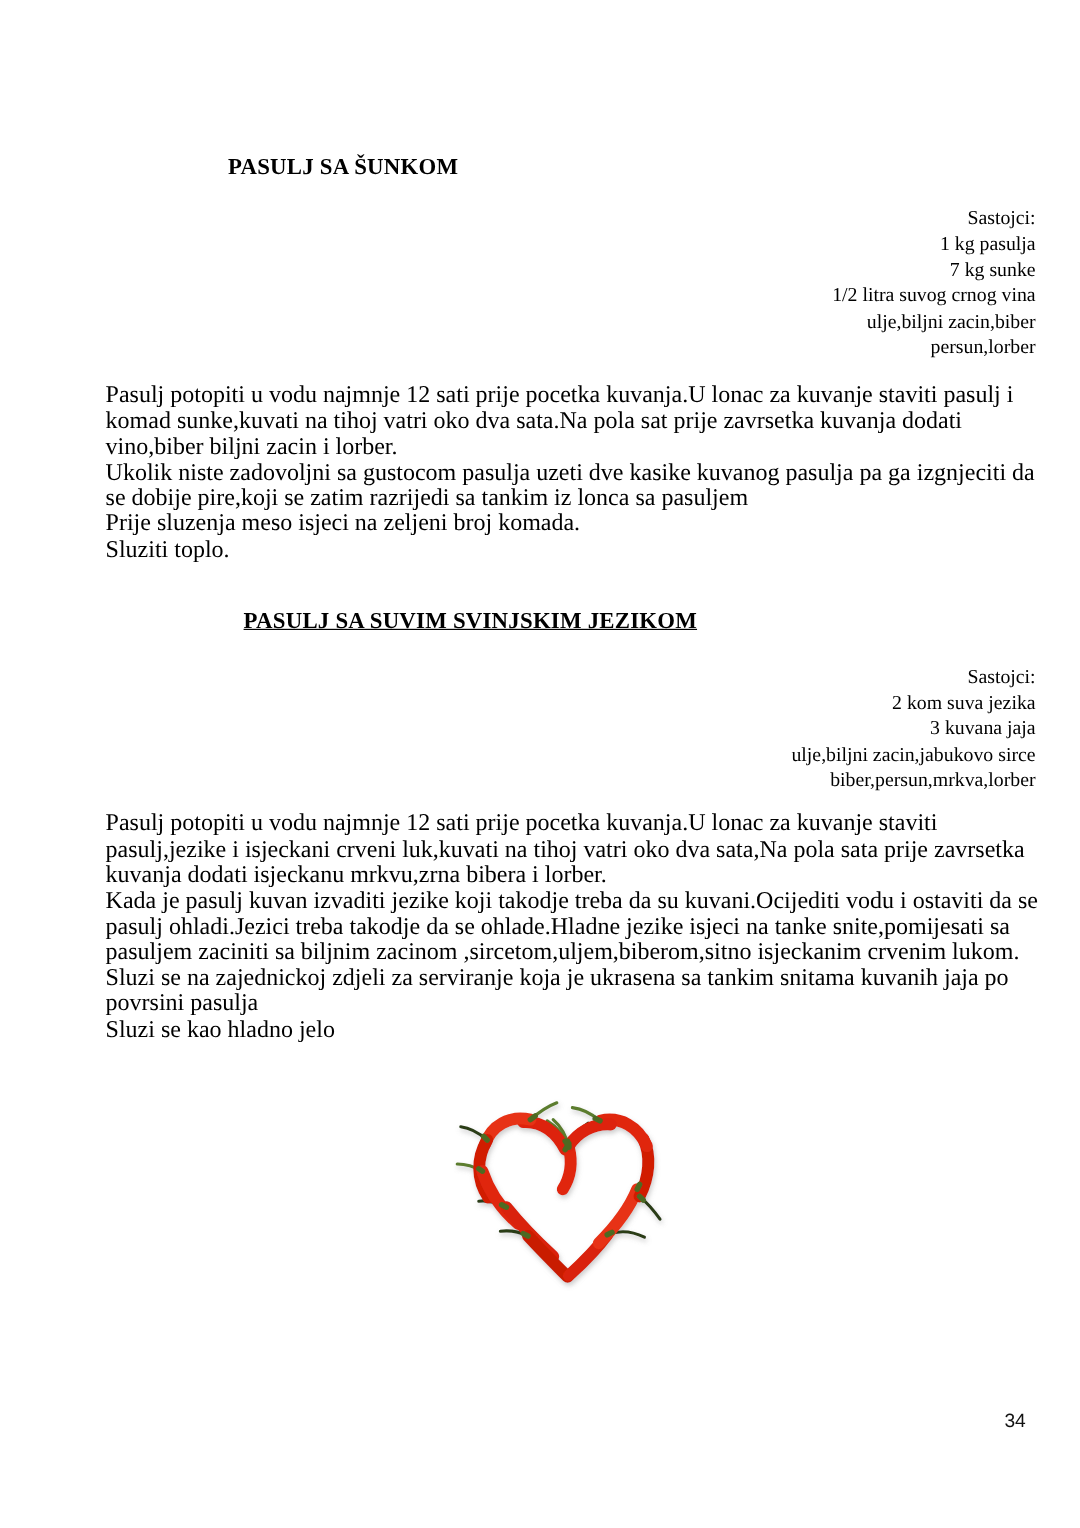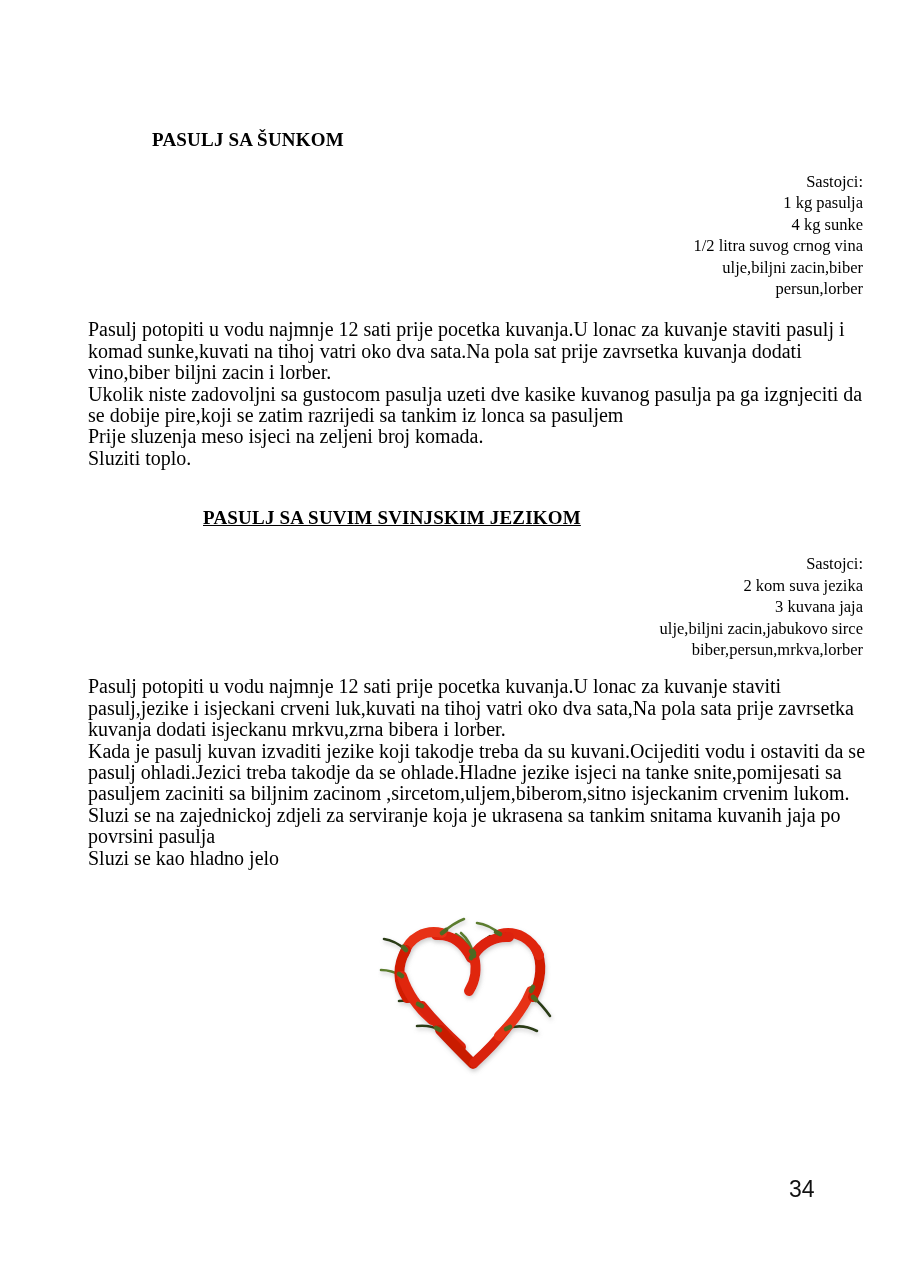--- a/index.html
+++ b/index.html
@@ -18,21 +18,21 @@
     color: #000000;
     overflow: hidden;
   }
   .recipe-title {
     margin: 0;
     font-size: 19px;
     line-height: 22px;
     font-weight: bold;
     letter-spacing: 0.2px;
   }
-  .title-1 { margin-left: 64px; }
+  .title-1 { margin-left: 102px; }
   .title-2 { margin-left: 115px; margin-top: 38px; text-decoration: underline; }
   .ingredients {
     margin-top: 20px;
     text-align: right;
   }
   .ingredients-2 { margin-top: 24px; }
   .ing-line {
     font-size: 16.5px;
     line-height: 21.4px;
     white-space: pre-wrap;
@@ -49,42 +49,42 @@
     white-space: pre-wrap;
   }
   .figure {
     margin-top: 37px;
     margin-left: 290px;
     width: 185px;
     height: 170px;
   }
   .page-number {
     position: absolute;
-    left: 789px;
+    left: 837px;
     top: 1176px;
     font-family: "Liberation Sans", sans-serif;
-    font-size: 23px;
+    font-size: 16px;
     color: #111111;
   }
   
   .pep   { fill: none; stroke-width: 10; stroke-linecap: round; }
   .stem  { fill: none; stroke-width: 2.6; stroke-linecap: round; }
   .calyx { fill: none; stroke-width: 4.6; stroke-linecap: round; }
 </style>
 </head>
 <body>
 
 <div class="page">
 
   <h1 class="recipe-title title-1">PASULJ SA ŠUNKOM</h1>
 
   <div class="ingredients">
     <div class="ing-line">Sastojci:</div>
     <div class="ing-line">1 kg pasulja</div>
-    <div class="ing-line">4 kg sunke</div>
+    <div class="ing-line">7 kg sunke</div>
     <div class="ing-line">1/2 litra suvog crnog vina</div>
     <div class="ing-line">ulje,biljni zacin,biber</div>
     <div class="ing-line">persun,lorber</div>
   </div>
 
   <div class="instructions">
     <p>Pasulj potopiti u vodu najmnje 12 sati prije pocetka kuvanja.U lonac za kuvanje staviti pasulj i komad sunke,kuvati na tihoj vatri oko dva sata.Na pola sat prije zavrsetka kuvanja dodati vino,biber biljni zacin i lorber.</p>
     <p>Ukolik niste zadovoljni sa gustocom pasulja uzeti dve kasike kuvanog pasulja pa ga izgnjeciti da se dobije pire,koji se zatim razrijedi sa tankim iz lonca sa pasuljem</p>
     <p>Prije sluzenja meso isjeci na zeljeni broj komada.</p>
     <p>Sluziti toplo.</p>

